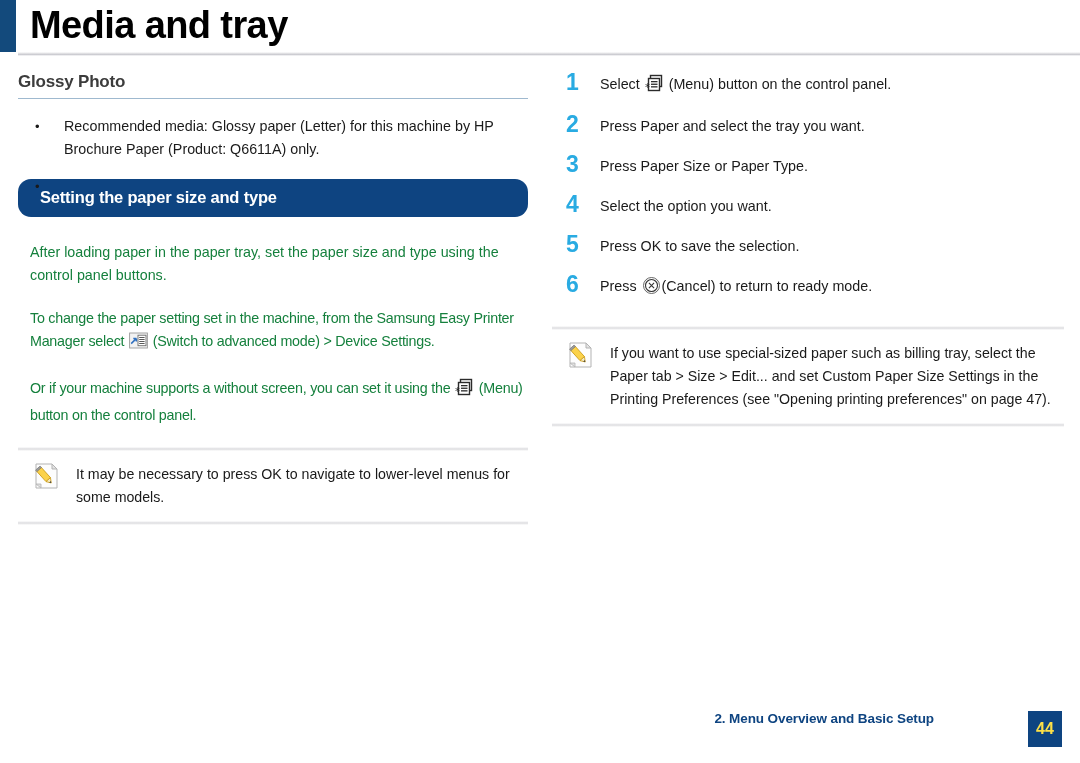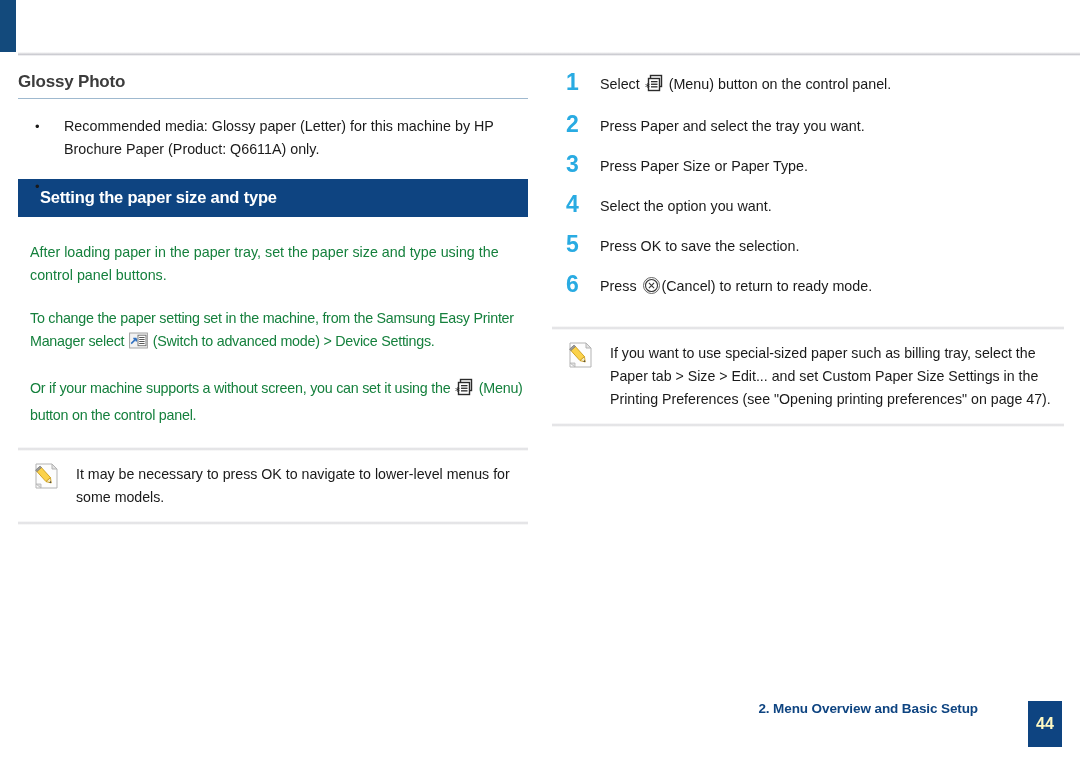--- a/index.html
+++ b/index.html
@@ -111,20 +111,21 @@
   
   .section-bar {
     background: #0e4481;
     color: #ffffff;
     font-size: 16.5px;
     font-weight: bold;
     letter-spacing: -0.2px;
     padding: 9px 0 10px 22px;
     margin-top: 18px;
     margin-bottom: 24px;
+    border-radius: 13px;
   }
 
   
   .para {
     font-size: 14.3px;
     line-height: 23px;
     color: #15803d;
     margin: 0 0 20px 12px;
   }
   .para.tight { letter-spacing: -0.25px; }
@@ -206,35 +207,37 @@
   }
   .footer-label {
     font-size: 13.5px;
     font-weight: bold;
     color: #0e4481;
     letter-spacing: -0.1px;
     margin-right: 14px;
   }
   .footer-pagebox {
     background: #0e4481;
-    color: #fef9c3;
+    color: #fde047;
     font-size: 16px;
     font-weight: bold;
     width: 34px;
-    height: 46px;
+    height: 36px;
     display: flex;
     align-items: center;
     justify-content: center;
+    margin-left: 44px;
   }
 </style>
 </head>
 <body>
 
 <div class="page-header">
   <div class="header-accent-bar" style="background: rgb(19, 74, 124);"></div>
+  <div class="page-title">Media and tray</div>
   <div class="header-rule"></div>
 </div>
 
 <div class="columns">
 
   <div class="col-left">
 
     <div class="subheading">Glossy Photo</div>
     <div class="subheading-rule"></div>
 

